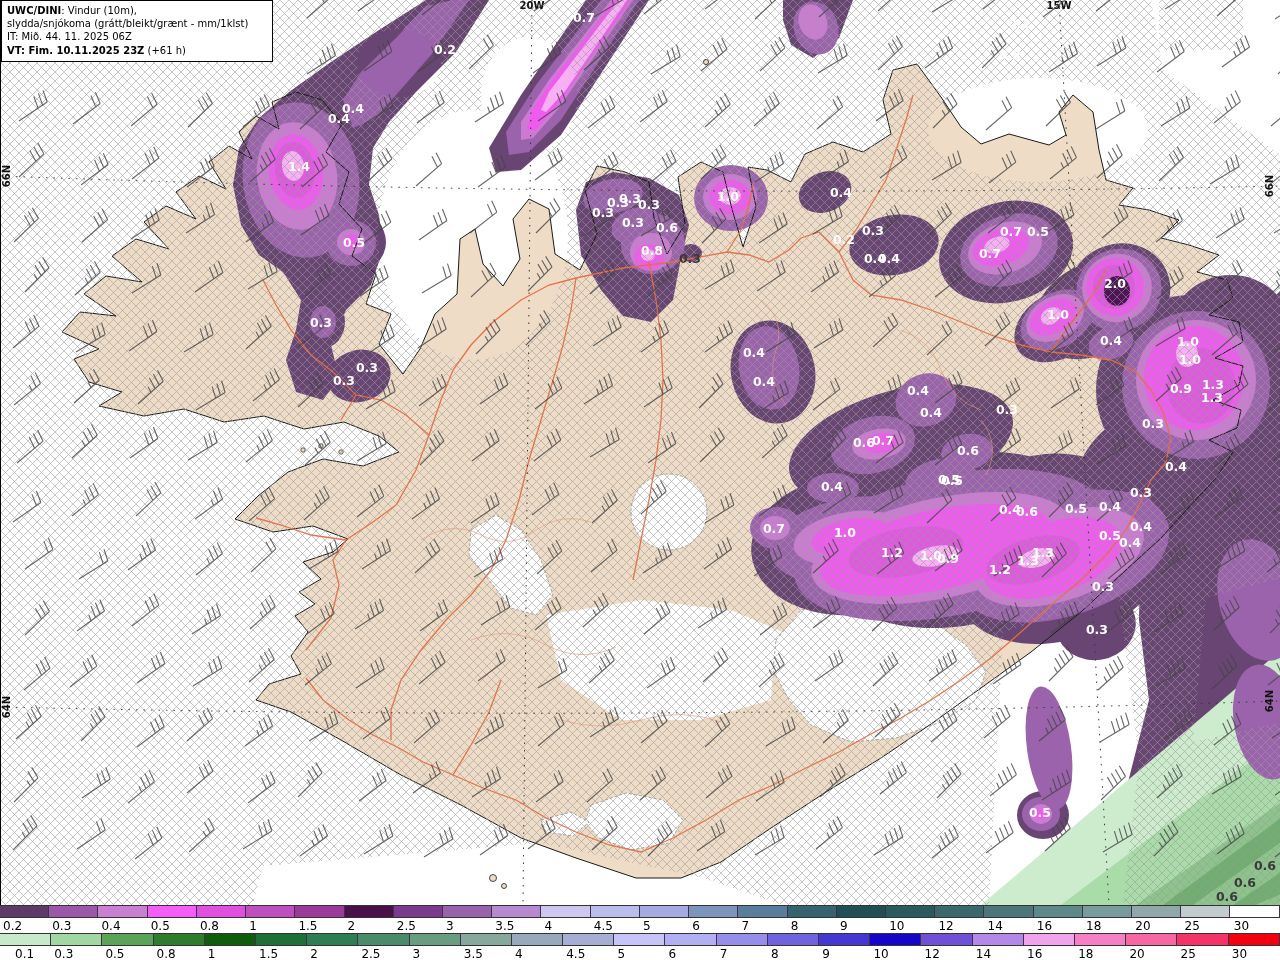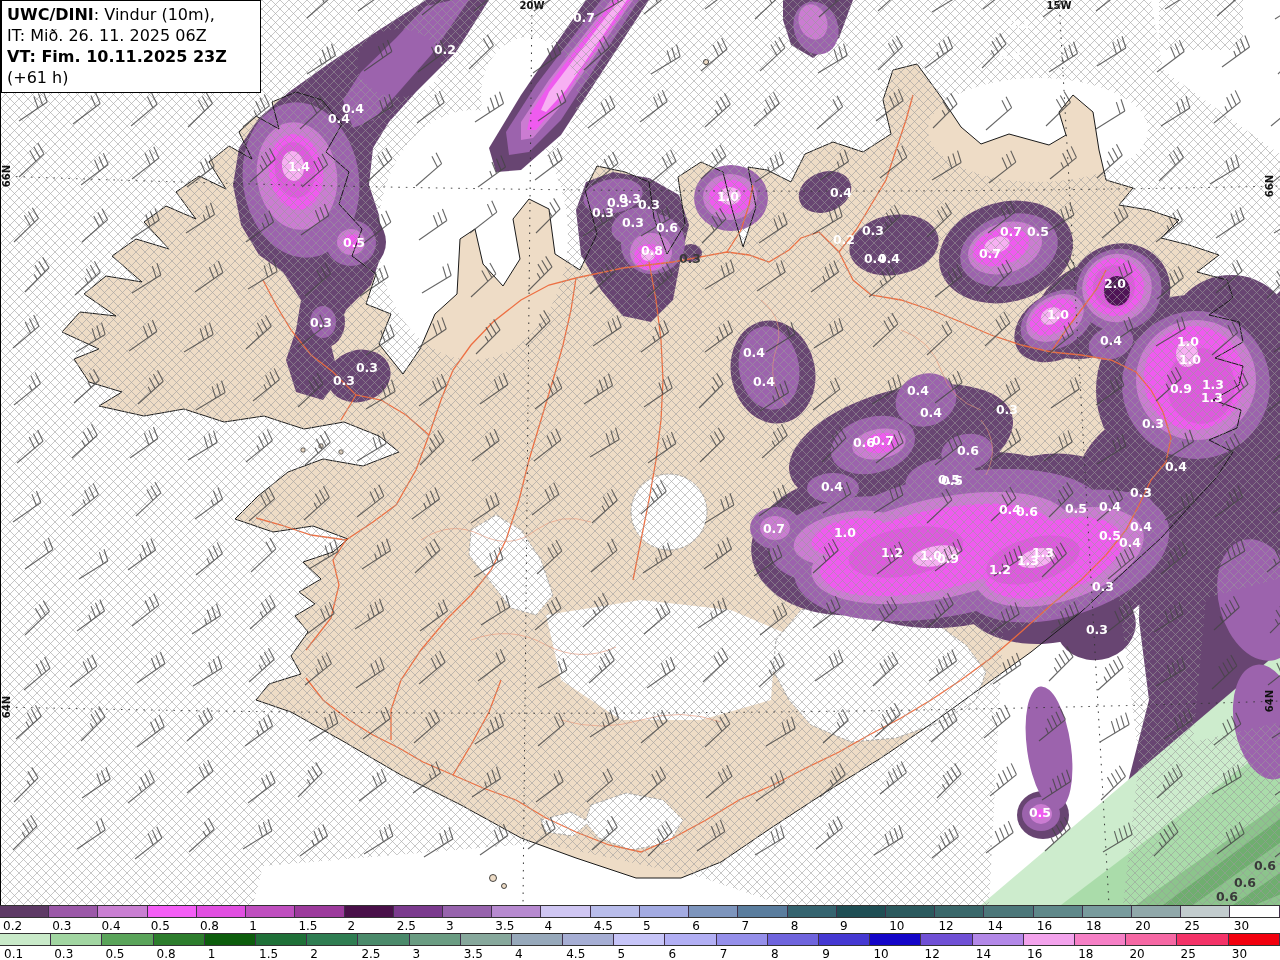--- a/index.html
+++ b/index.html
@@ -3,21 +3,21 @@
 <meta charset="utf-8">
 <style>
   html,body{margin:0;padding:0;background:#fff;}
   #stage{position:relative;width:1280px;height:960px;overflow:hidden;
          font-family:"DejaVu Sans","Liberation Sans",sans-serif;background:#fff;}
   #map-wrap{position:absolute;left:0;top:0;width:1280px;height:905px;
             border-left:1px solid #000;border-bottom:1px solid #000;box-sizing:border-box;}
   #map-svg{position:absolute;left:0;top:0;}
   
   #title-box{position:absolute;left:0;top:0;width:252px;background:#fff;
-             border:1px solid #000;padding:3px 1px 4px 5px;font-size:16px;line-height:1.32;
+             border:1px solid #000;padding:3px 13px 4px 5px;font-size:10px;line-height:1.32;
              color:#000;z-index:30;}
   #title-box b{font-weight:700;}
   
   #legend{position:absolute;left:0;top:905px;width:1280px;height:55px;background:#fff;}
   .bar{position:absolute;left:0;width:1280px;height:13px;display:flex;
        border-top:1px solid #333;border-bottom:1px solid #333;box-sizing:border-box;}
   .bar .cell{height:100%;border-right:1px solid #40304a;box-sizing:border-box;}
   .labrow{position:absolute;left:0;width:1280px;height:14px;font-size:12px;color:#000;}
   .labrow span{position:absolute;top:0;white-space:nowrap;}
   
@@ -2573,21 +2573,22 @@
           <text x="1096" y="634" class="vlab">0.3</text>
           <text x="1039" y="817" class="vlab">0.5</text>
           <text x="1264" y="870" class="vlab d">0.6</text>
           <text x="1244" y="887" class="vlab d">0.6</text>
           <text x="1226" y="901" class="vlab d">0.6</text>
         </g>
   </svg>
 
   <div id="title-box">
     <div><b>UWC/DINI</b><span>: Vindur (10m),</span></div>
-    <div>IT: Mið. 26. 11. 2025 06Z</div>
+    <div>slydda/snjókoma (grátt/bleikt/grænt - mm/1klst)</div>
+    <div>IT: Mið. 44. 11. 2025 06Z</div>
     <div><b>VT: Fim. 10.11.2025 23Z</b><span> (+61 h)</span></div>
   </div>
   </div>
 
   <div id="legend">
     <div class="bar" id="bar-sleet" style="top:0;">
         <div class="cell" style="width: 49.2308px; background: rgb(94, 58, 102);"></div>
         <div class="cell" style="width: 49.2308px; background: rgb(155, 88, 168);"></div>
         <div class="cell" style="width: 49.2308px; background: rgb(201, 127, 210);"></div>
         <div class="cell" style="width: 49.2308px; background: rgb(244, 94, 246);"></div>
@@ -2663,21 +2664,21 @@
         <div class="cell" style="width: 51.2px; background: rgb(20, 5, 200);"></div>
         <div class="cell" style="width: 51.2px; background: rgb(112, 80, 213);"></div>
         <div class="cell" style="width: 51.2px; background: rgb(179, 136, 232);"></div>
         <div class="cell" style="width: 51.2px; background: rgb(243, 163, 236);"></div>
         <div class="cell" style="width: 51.2px; background: rgb(246, 128, 198);"></div>
         <div class="cell" style="width: 51.2px; background: rgb(246, 104, 164);"></div>
         <div class="cell" style="width: 51.2px; background: rgb(244, 51, 104);"></div>
         <div class="cell" style="width: 51.2px; background: rgb(242, 0, 14);"></div>
       </div>
     <div class="labrow" id="lab-rain" style="top:42px;">
-        <span style="left: 4px;">0.1</span>
+        <span style="left: 15px;">0.1</span>
         <span style="left: 54.2px;">0.3</span>
         <span style="left: 105.4px;">0.5</span>
         <span style="left: 156.6px;">0.8</span>
         <span style="left: 207.8px;">1</span>
         <span style="left: 259px;">1.5</span>
         <span style="left: 310.2px;">2</span>
         <span style="left: 361.4px;">2.5</span>
         <span style="left: 412.6px;">3</span>
         <span style="left: 463.8px;">3.5</span>
         <span style="left: 515px;">4</span>

